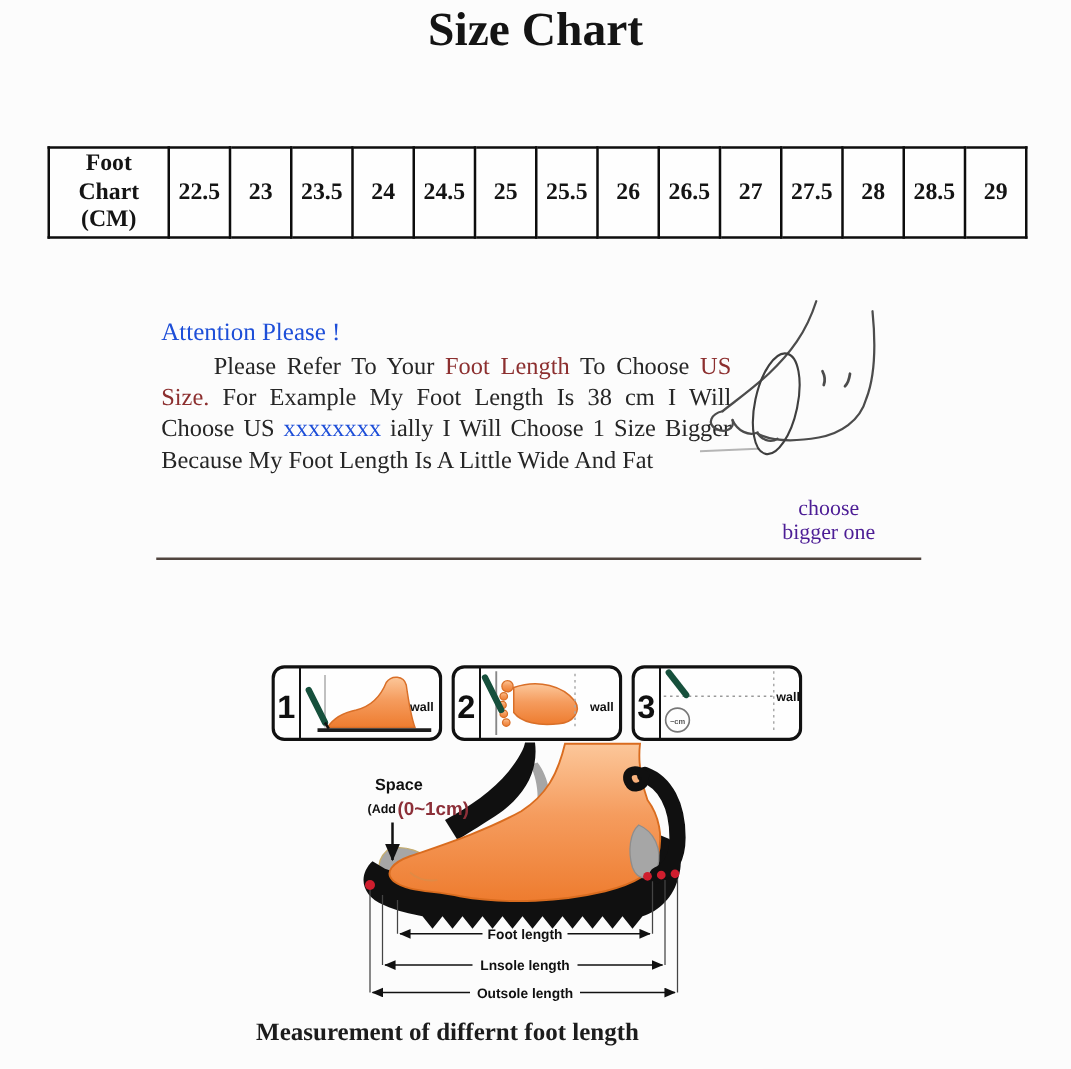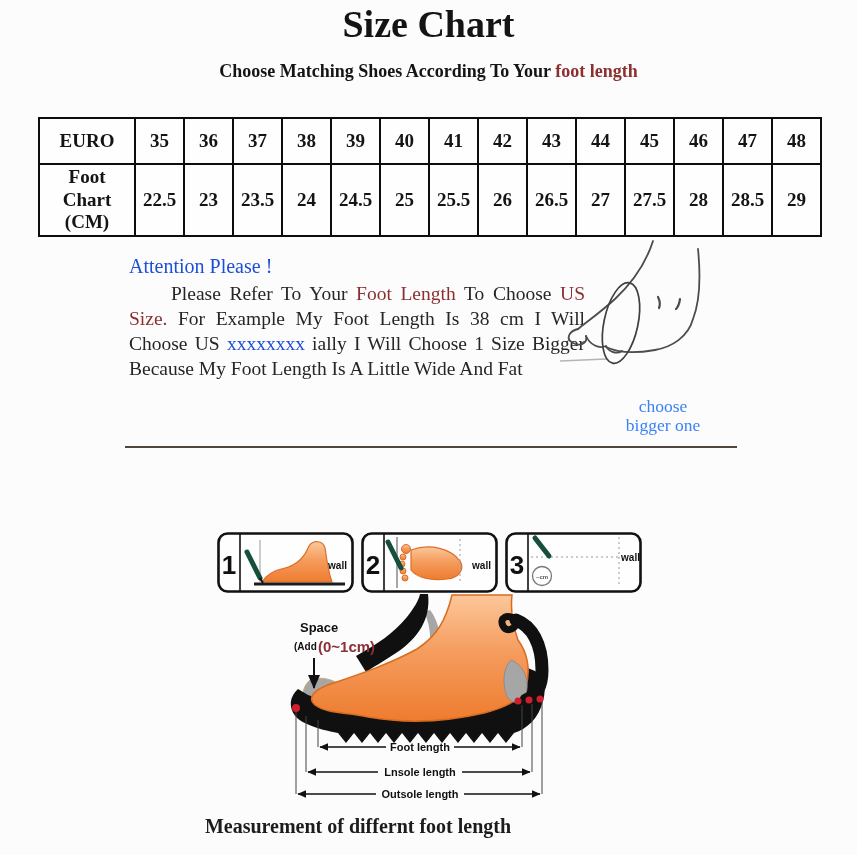--- a/index.html
+++ b/index.html
@@ -16,21 +16,21 @@
   table.size tr.r1 td{height:44px;}
   table.size tr.r2 td{height:70px;}
   td.rowhead{font-size:20px;}
   .rh2{font-size:17px;line-height:1.18;}
 
   .attention{left:129px;top:254px;width:456px;font-size:19.5px;line-height:25px;color:#262626;}
   .attention .head{color:#1d4ed8;font-size:20px;margin-bottom:2px;}
   .attention p{margin:0;text-align:justify;text-indent:42px;}
 
   .sketch{left:560px;top:231px;}
-  .choosenote{left:594px;top:397px;width:138px;text-align:center;font-size:17.5px;line-height:19px;color:#3b82f6;}
+  .choosenote{left:594px;top:397px;width:138px;text-align:center;font-size:17.5px;line-height:19px;color:#4c1d95;}
   .divider{left:125px;top:446px;width:612px;height:2px;background:#51453f;}
 
   .measureHead{top:468px;left:0;width:857px;text-align:center;font-family:"Liberation Sans",sans-serif;font-style:italic;font-weight:bold;font-size:25px;color:#544a7d;}
 
   .steps{left:217px;top:532px;display:flex;gap:7px;}
 
   .caption{top:815px;left:0;width:716px;text-align:center;font-size:20px;font-weight:bold;color:#1c1c1c;}
 
   svg text{font-family:"Liberation Sans",sans-serif;}
   .panelnum{font-weight:bold;font-size:26px;fill:#101010;}
@@ -49,44 +49,26 @@
         <stop offset="45%" stop-color="#f59c5e"></stop>
         <stop offset="100%" stop-color="#ee7c2f"></stop>
       </linearGradient>
       <marker id="ah" markerWidth="9" markerHeight="8" refX="6.5" refY="3" orient="auto">
         <path d="M0,0 L7,3 L0,6 Z" fill="#111"></path>
       </marker>
     </defs>
   </svg>
 
   <div class="abs title">Size Chart</div>
-  <div class="abs subtitle"><span>Choose Matching Shoes According To Your </span><span class="dkred">foot length</span></div>
 
   <table class="size">
     <colgroup>
         <col style="width:96px">
       </colgroup>
     <tbody>
-        <tr class="r1">
-      <td class="rowhead">EURO</td>
-      <td>35</td>
-      <td>36</td>
-      <td>37</td>
-      <td>38</td>
-      <td>39</td>
-      <td>40</td>
-      <td>41</td>
-      <td>42</td>
-      <td>43</td>
-      <td>44</td>
-      <td>45</td>
-      <td>46</td>
-      <td>47</td>
-      <td>48</td>
-    </tr>
     <tr class="r2">
       <td class="rowhead rh2">
         <div>Foot</div>
         <div>Chart</div>
         <div>(CM)</div>
       </td>
       <td>22.5</td>
       <td>23</td>
       <td>23.5</td>
       <td>24</td>

